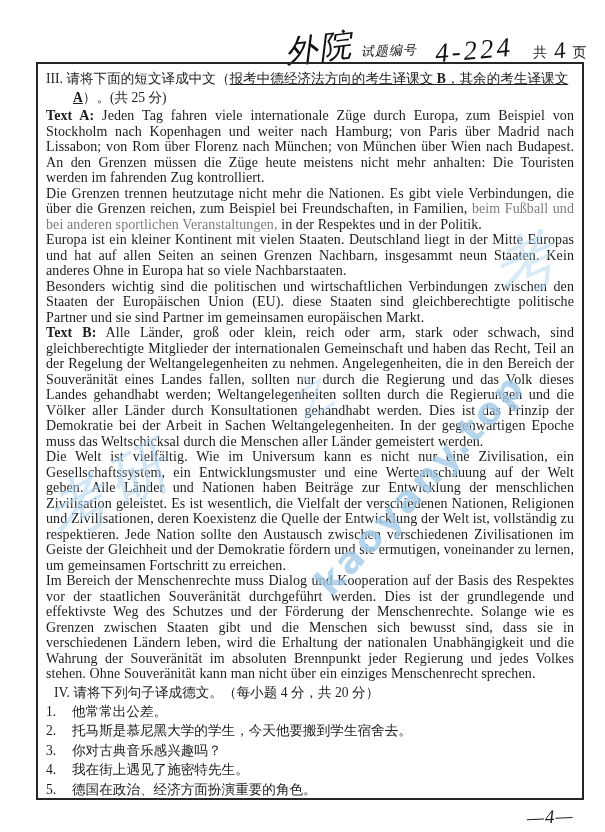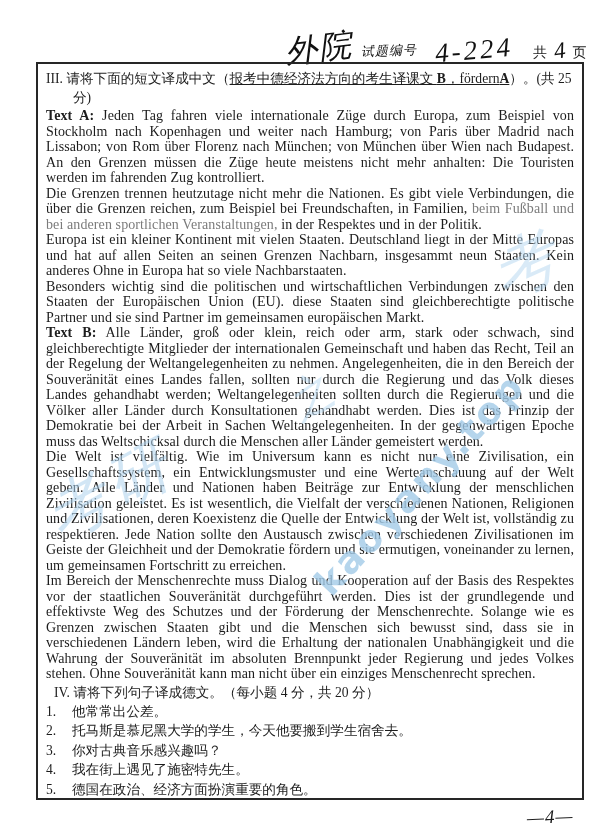--- a/index.html
+++ b/index.html
@@ -99,21 +99,21 @@
     <span class="hw hw-number">4-224</span>
     <span class="hw-pages">
       <span class="printed">共</span>
       <span class="hw hw-count">4</span>
       <span class="printed">页</span>
     </span>
   </div>
 
   <div class="exam-box">
 
-    <div class="h-cjk"><span>III. 请将下面的短文译成中文（</span><span class="ul">报考中德经济法方向的考生译课文 </span><span class="ul-b">B</span><span class="ul">，fördern</span><span class="ul-b">A</span><span>）。(共 25 分)</span></div>
+    <div class="h-cjk"><span>III. 请将下面的短文译成中文（</span><span class="ul">报考中德经济法方向的考生译课文 </span><span class="ul-b">B</span><span class="ul">，其余的考生译课文</span><span class="ul-b">A</span><span>）。(共 25 分)</span></div>
 
     <p class="de"><b class="plabel">Text A:</b><span> Jeden Tag fahren viele internationale Züge durch Europa, zum Beispiel von Stockholm nach Kopenhagen und weiter nach Hamburg; von Paris über Madrid nach Lissabon; von Rom über Florenz nach München; von München über Wien nach Budapest. An den Grenzen müssen die Züge heute meistens nicht mehr anhalten: Die Touristen werden im fahrenden Zug kontrolliert.</span></p>
 
     <p class="de"><span>Die Grenzen trennen heutzutage nicht mehr die Nationen. Es gibt viele Verbindungen, die über die Grenzen reichen, zum Beispiel bei Freundschaften, in Familien, </span><span class="faded">beim Fußball und bei anderen sportlichen Veranstaltungen,</span><span> in der Respektes und in der Politik.</span></p>
 
     <p class="de">Europa ist ein kleiner Kontinent mit vielen Staaten. Deutschland liegt in der Mitte Europas und hat auf allen Seiten an seinen Grenzen Nachbarn, insgesammt neun Staaten. Kein anderes Ohne in Europa hat so viele Nachbarstaaten.</p>
 
     <p class="de">Besonders wichtig sind die politischen und wirtschaftlichen Verbindungen zwischen den Staaten der Europäischen Union (EU). diese Staaten sind gleichberechtigte politische Partner und sie sind Partner im gemeinsamen europäischen Markt.</p>
 
     <p class="de"><b class="plabel">Text B:</b><span> Alle Länder, groß oder klein, reich oder arm, stark oder schwach, sind gleichberechtigte Mitglieder der internationalen Gemeinschaft und haben das Recht, Teil an der Regelung der Weltangelegenheiten zu nehmen. Angelegenheiten, die in den Bereich der Souveränität eines Landes fallen, sollten nur durch die Regierung und das Volk dieses Landes gehandhabt werden; Weltangelegenheiten sollten durch die Regierungen und die Völker aller Länder durch Konsultationen gehandhabt werden. Dies ist das Prinzip der Demokratie bei der Arbeit in Sachen Weltangelegenheiten. In der gegenwärtigen Epoche muss das Weltschicksal durch die Menschen aller Länder gemeistert werden.</span></p>

